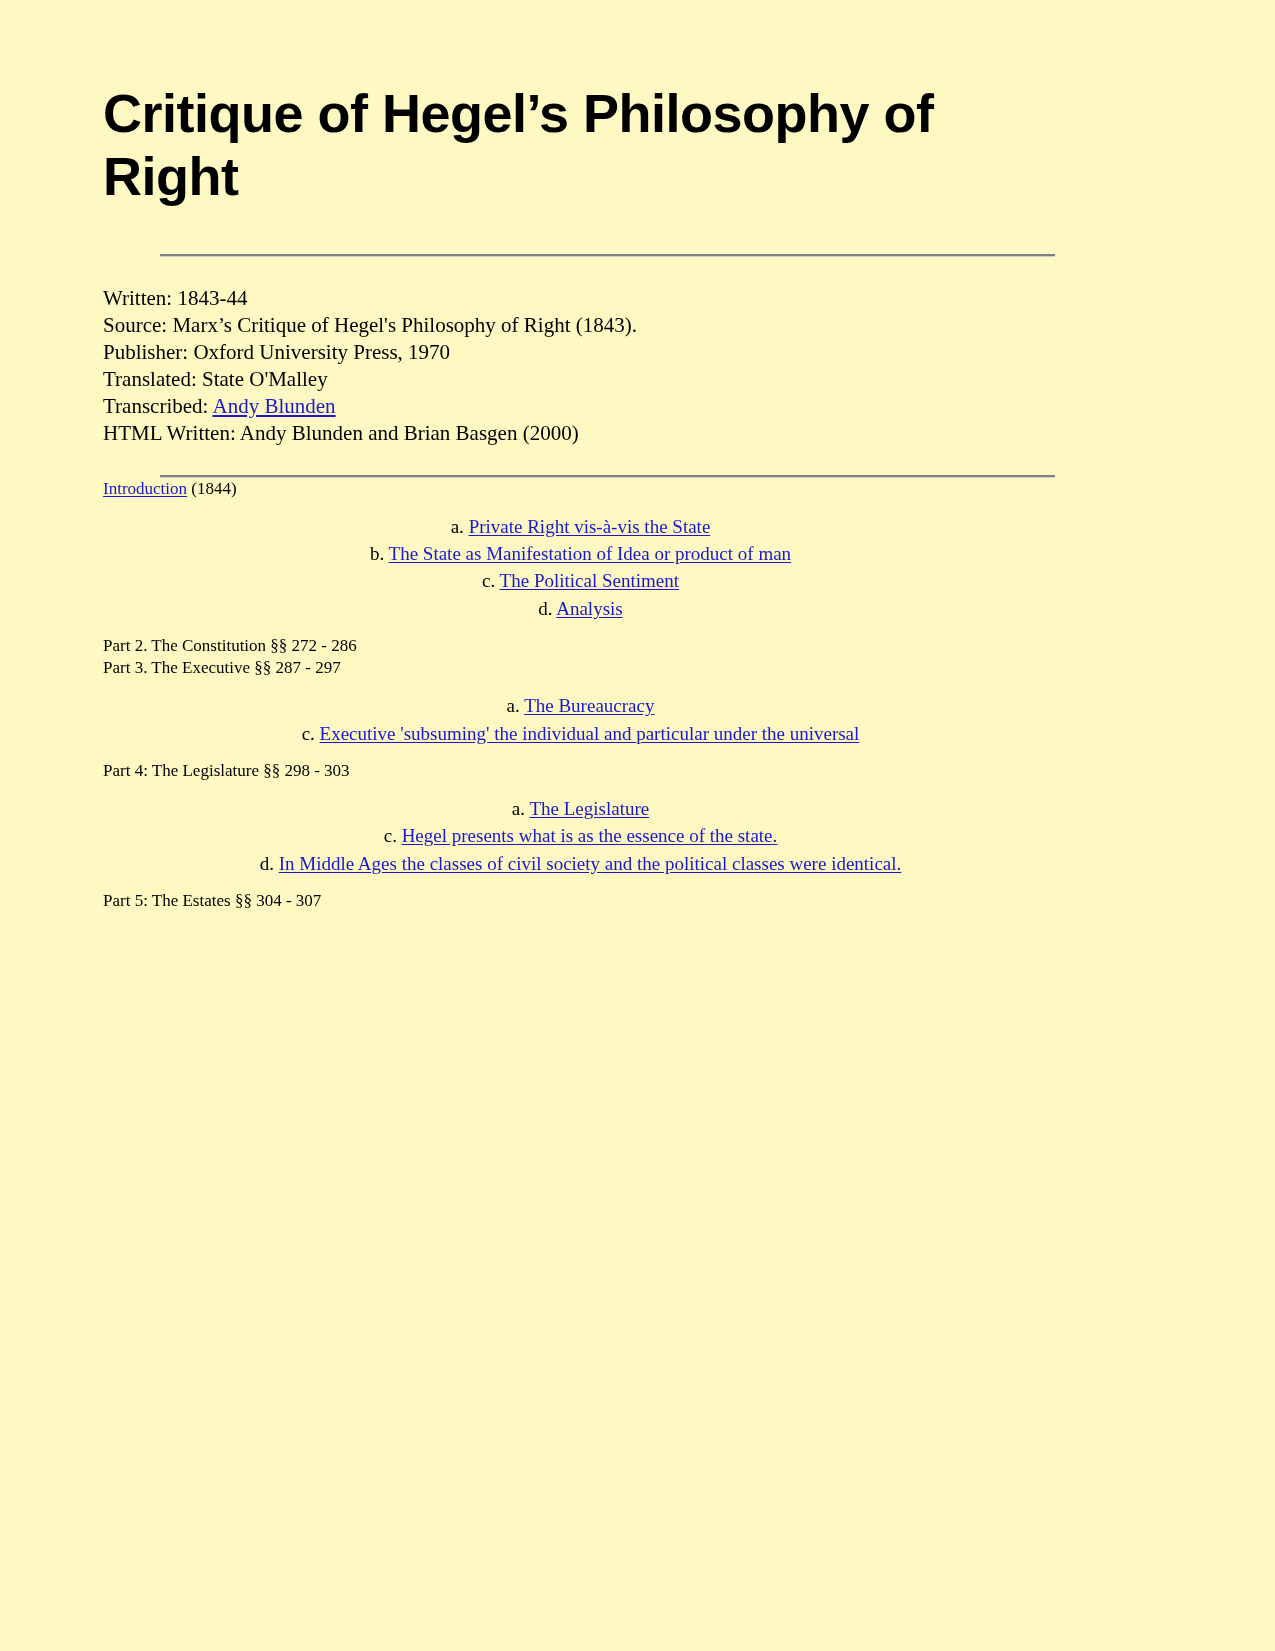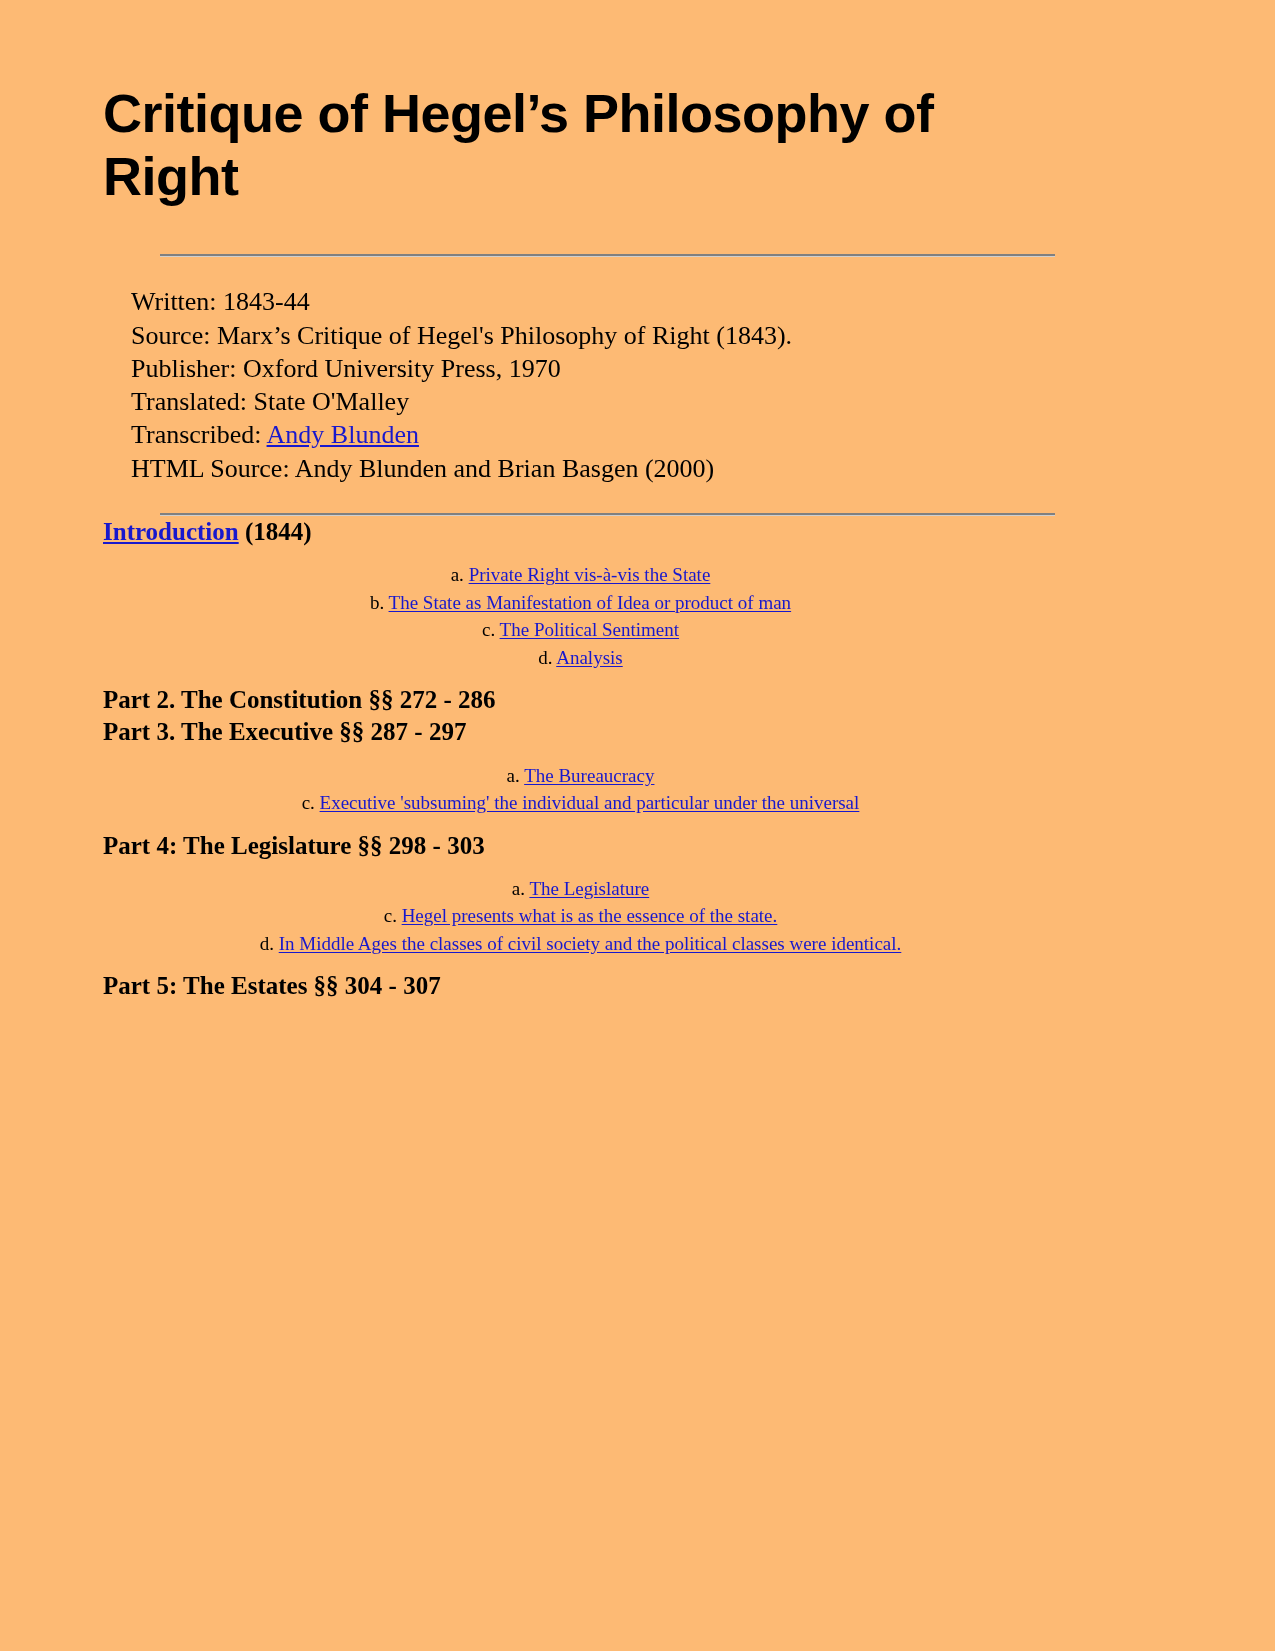--- a/index.html
+++ b/index.html
@@ -13,21 +13,21 @@
     font-family: "Liberation Serif", "DejaVu Serif", serif;
     color: #000000;
     overflow: hidden;
   }
   .page {
     width: 1275px;
     height: 1651px;
     box-sizing: border-box;
     padding: 0;
     position: relative;
-    background: #fdba74;
+    background: #fef9c3;
   }
   .content {
     position: absolute;
     left: 103px;
     top: 82px;
     width: 955px;
   }
 
   
   .doc-title {
@@ -53,32 +53,30 @@
     border-top: 2px solid #808080;
     border-bottom: 1px solid #d0d0d0;
     height: 0;
     margin: 0;
     width: 895px;
   }
 
   
   .meta-block {
     margin-top: 28px;
-    font-size: 26px;
+    font-size: 21px;
     line-height: 1.28;
-    margin-left: 28px;
   }
   .meta-line {
     white-space: nowrap;
   }
   p.body-para {
-    font-size: 25px;
+    font-size: 17px;
     line-height: 1.3;
     margin: 0;
-    font-weight: bold;
   }
   .gap-lg { margin-top: 30px; }
   .gap-md { margin-top: 27px; }
 
   
   ol.sub-list {
     list-style: none;
     margin: 13px;
     padding: 0;
     font-size: 19px;
@@ -121,21 +119,21 @@
       <div class="meta-line">
         <span>Publisher:</span><span> Oxford University Press, 1970</span>
       </div>
       <div class="meta-line">
         <span>Translated:</span><span> State O'Malley</span>
       </div>
       <div class="meta-line">
         <span>Transcribed:</span><span> </span><a class="doc-link" href="#">Andy Blunden</a>
       </div>
       <div class="meta-line">
-        <span>HTML Source:</span><span> Andy Blunden and Brian Basgen (2000)</span>
+        <span>HTML Written:</span><span> Andy Blunden and Brian Basgen (2000)</span>
       </div>
     </div>
 
     <div class="rule-wrap rule-bottom">
       <hr class="doc-rule">
     </div>
 
     <p class="body-para gap-lg"><a class="doc-link" href="#">Introduction</a><span> (1844)</span></p>
 
     <ol class="sub-list gap-md">

